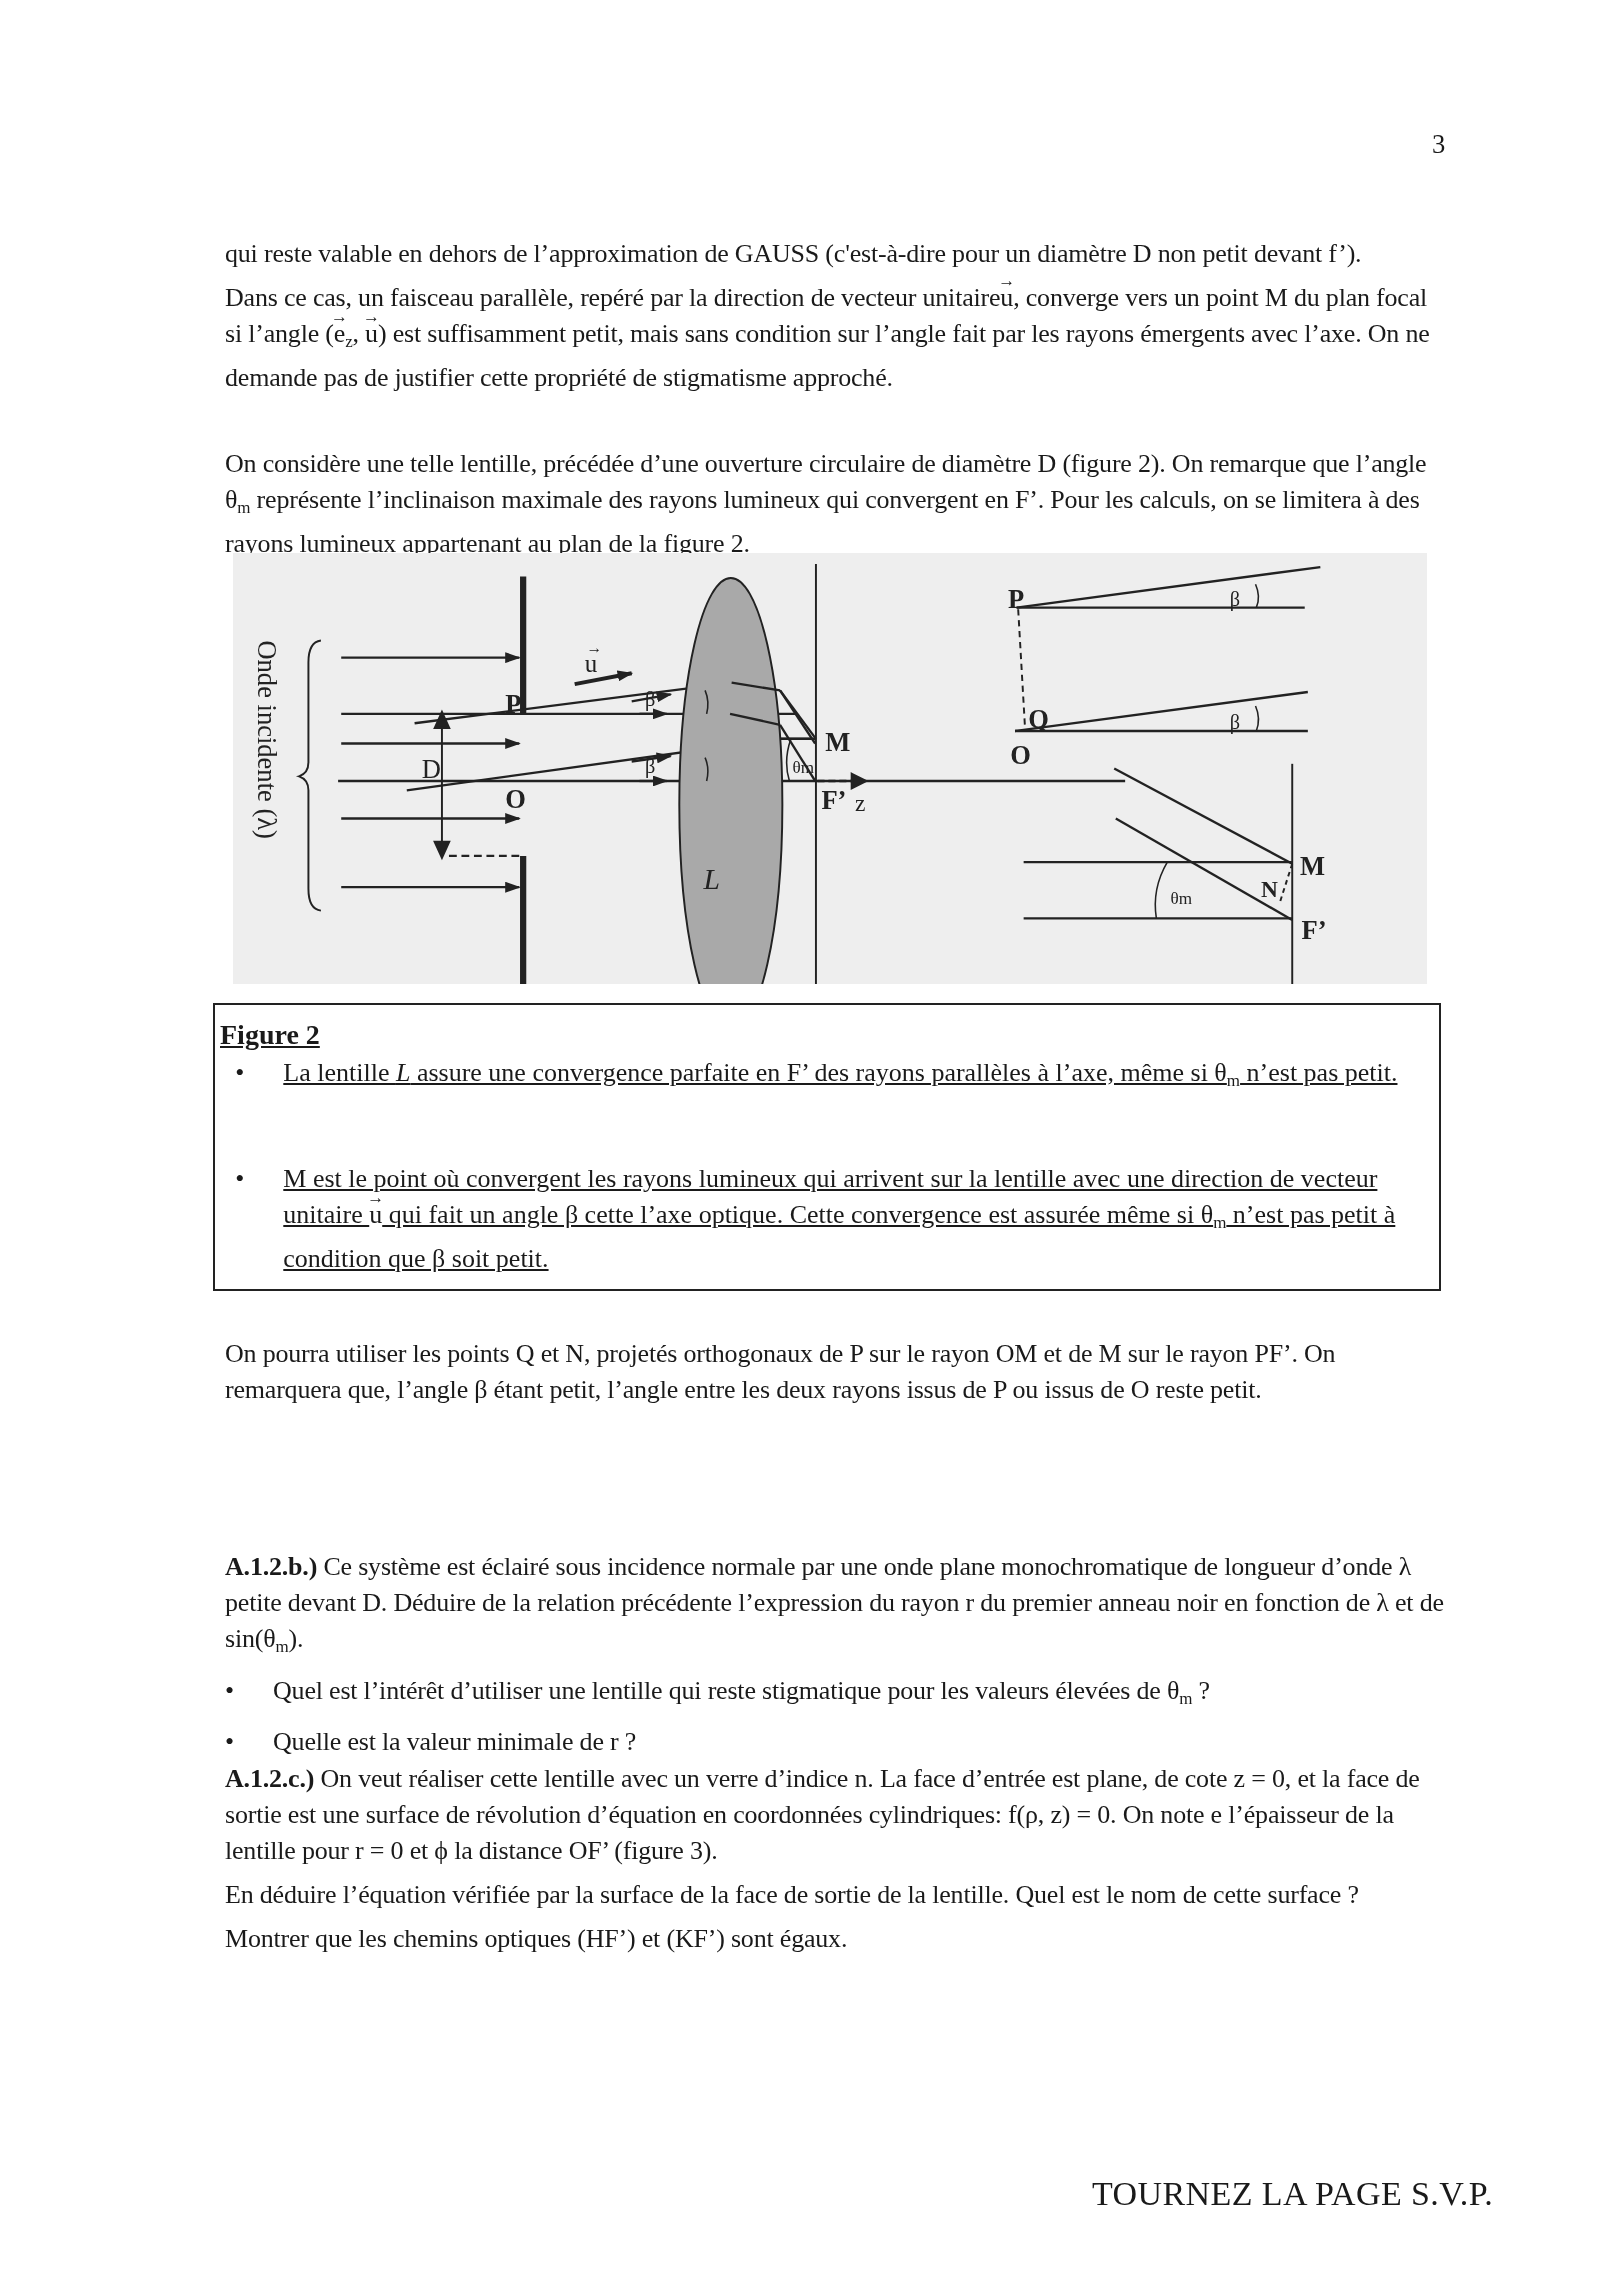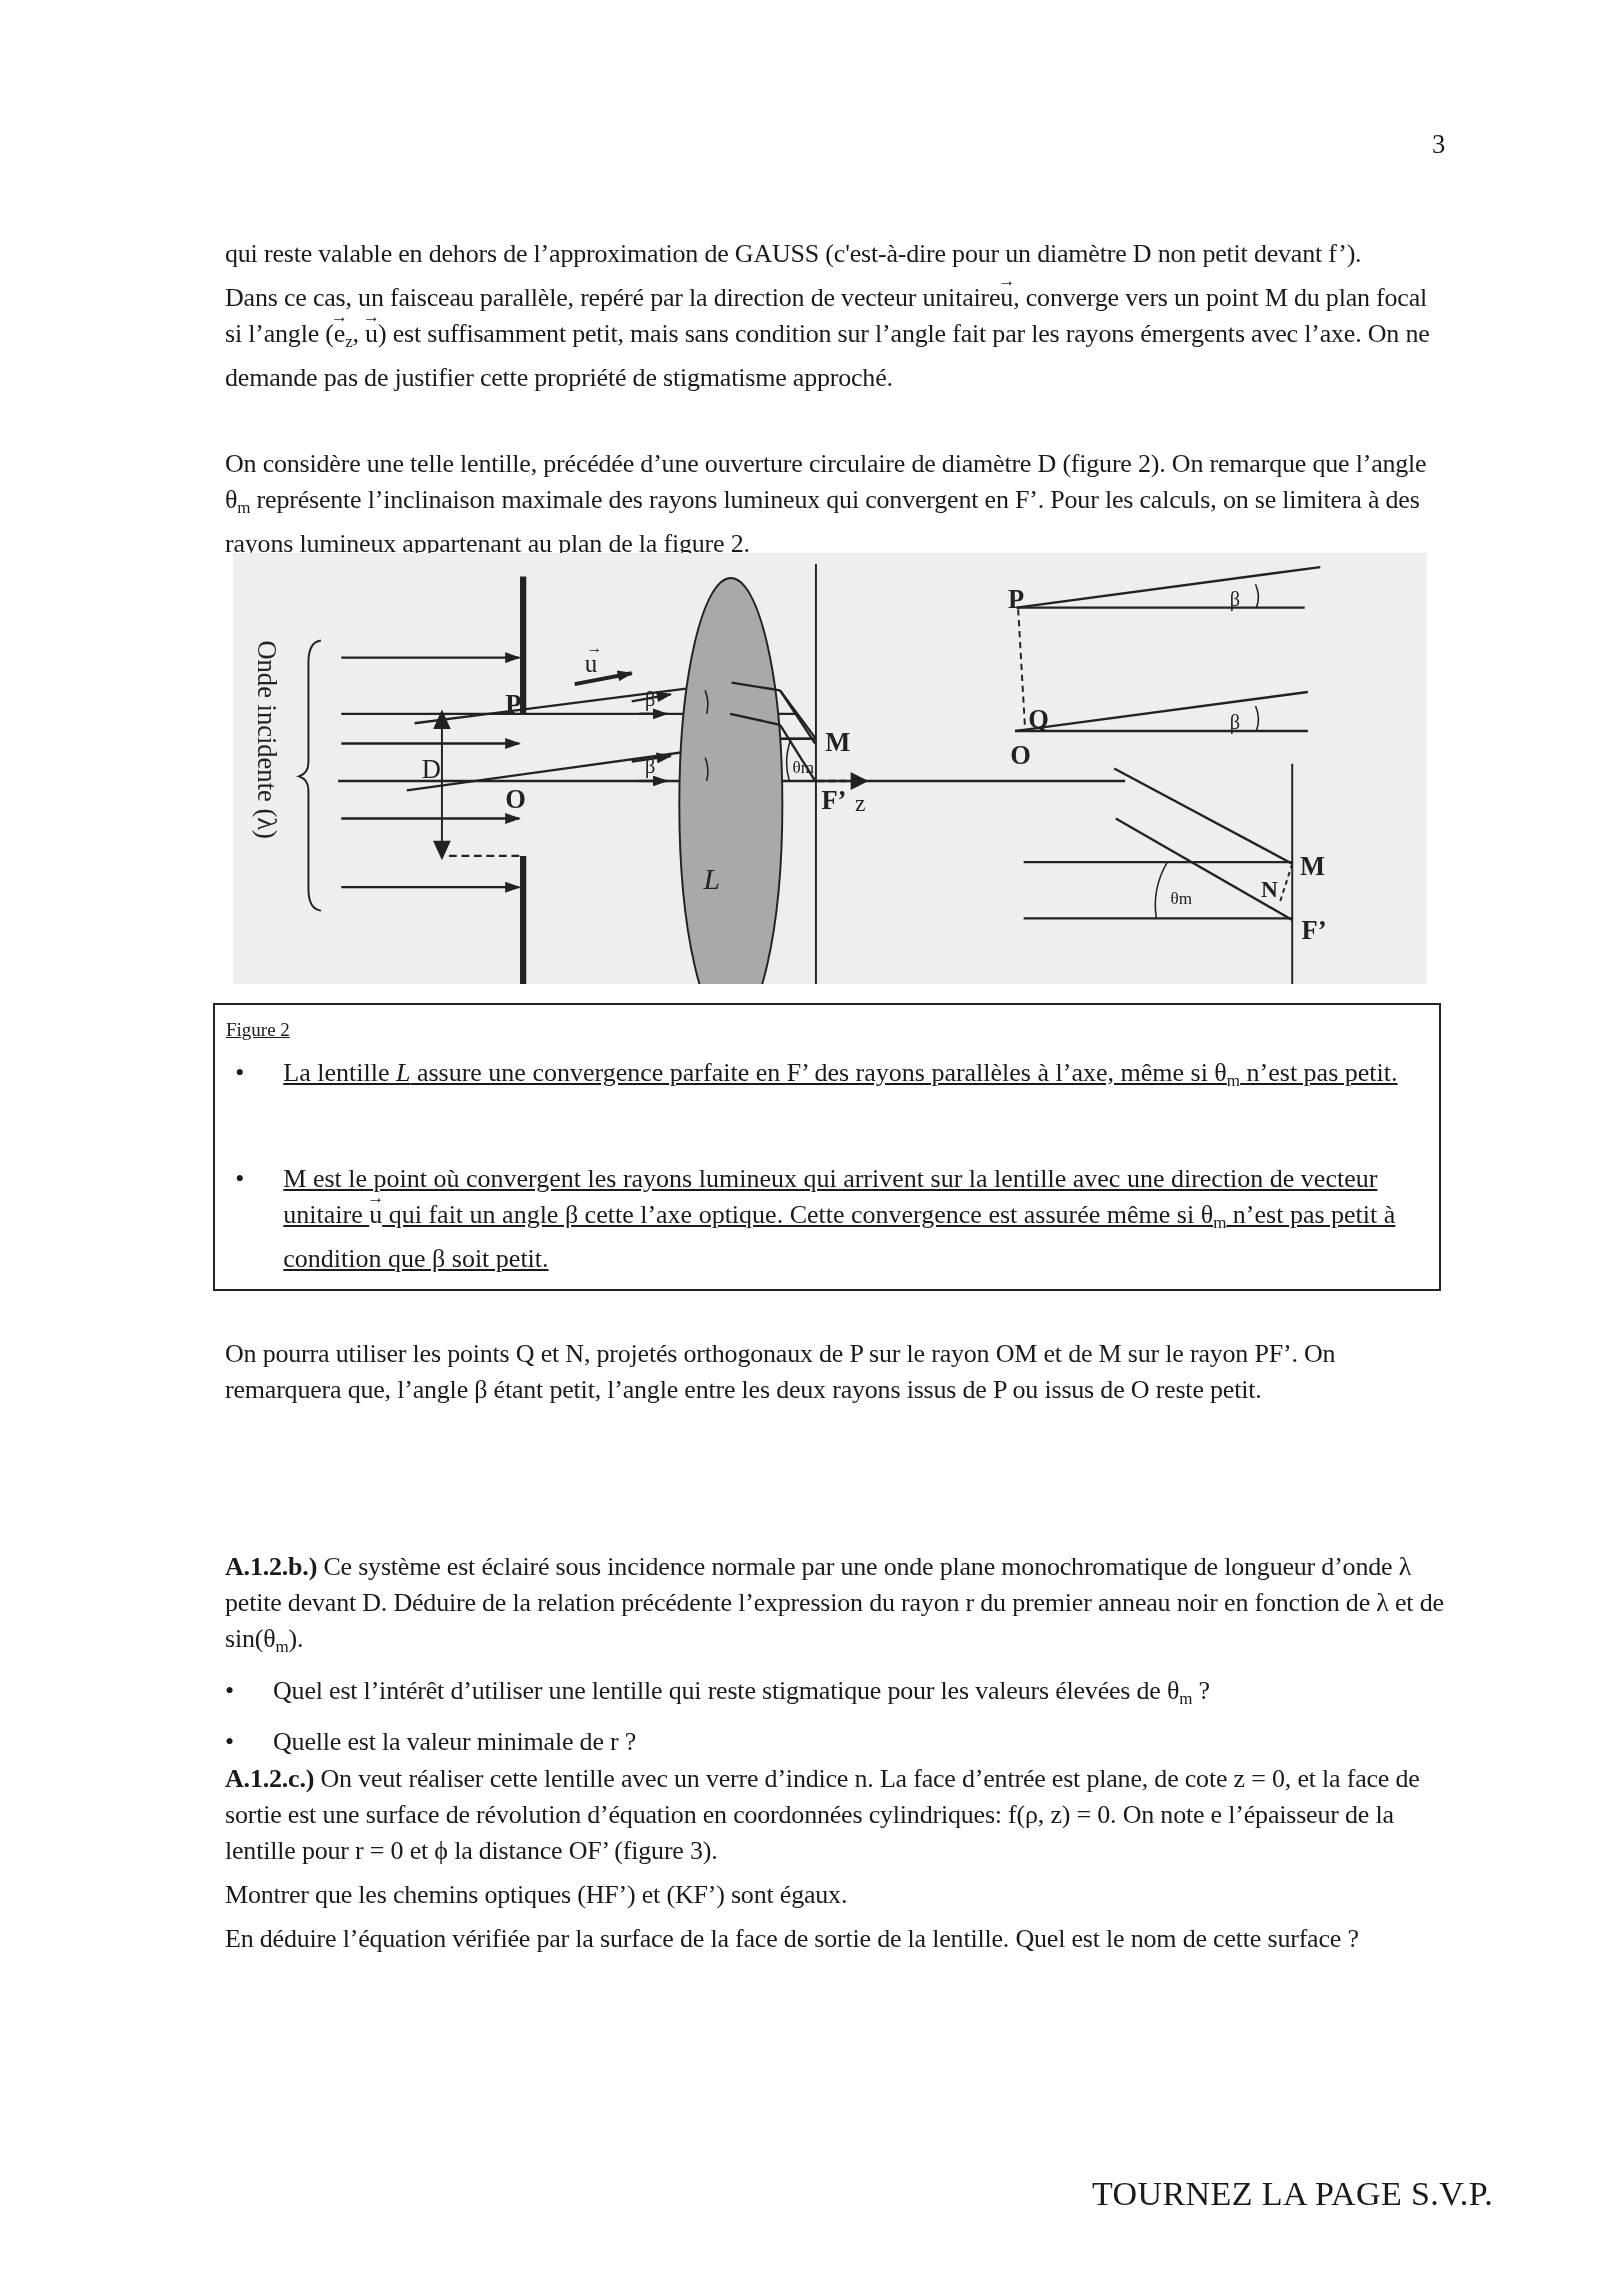--- a/index.html
+++ b/index.html
@@ -23,21 +23,21 @@
   .figure {
     position: absolute; left: 233px; top: 553px; width: 1194px; height: 431px;
     background: #eeeeee;
   }
   .figure svg { position: absolute; left: 0; top: 0; }
   .caption-box {
     position: absolute; left: 213px; top: 1003px; width: 1228px; height: 288px;
     border: 2.3px solid #222; box-sizing: border-box; background: #fff;
   }
   .caption-title {
-    position: absolute; left: 11px; top: 14px; font-size: 19px; font-weight: normal;
+    position: absolute; left: 5px; top: 14px; font-size: 28px; font-weight: bold;
     text-decoration: underline;
   }
   .bullet {
     position: absolute; left: 20.3px; width: 1172px; font-size: 26px; line-height: 36px;
   }
   .bullet .dot { position: absolute; left: 0; top: 0; }
   .bullet .txt { position: absolute; left: 48px; width: 1133px; text-decoration: underline; }
   .qlabel { font-weight: bold; }
   .qbullet { position: relative; padding-left: 48px; }
   .qbullet .dot { position: absolute; left: 0; }
@@ -181,18 +181,18 @@
 </div>
 
 <div class="para" style="top:1541px;">
   <p><span class="qlabel">A.1.2.b.)</span><span>  Ce système est éclairé sous incidence normale par une onde plane monochromatique de longueur d’onde λ  petite devant D. Déduire de la relation précédente l’expression du rayon r du premier anneau noir en fonction de λ et de sin(θ</span><span class="sub">m</span><span>).</span></p>
   <p class="qbullet"><span class="dot">•</span><span>Quel est l’intérêt d’utiliser une lentille qui reste stigmatique pour les valeurs élevées de θ</span><span class="sub">m</span><span> ?</span></p>
   <p class="qbullet"><span class="dot">•</span><span>Quelle est la valeur minimale de r ?</span></p>
 </div>
 
 <div class="para" style="top:1753px;">
   <p><span class="qlabel">A.1.2.c.)</span><span>  On veut réaliser cette lentille avec un verre d’indice n. La face d’entrée est plane, de cote  z = 0,  et la face de sortie est une surface de révolution d’équation en coordonnées cylindriques: f(ρ, z) = 0. On note e l’épaisseur de la lentille pour r = 0 et ϕ la distance OF’ (figure 3).</span></p>
+  <p>En déduire l’équation vérifiée par la surface de la face de sortie de la lentille. Quel est le nom de cette surface ?</p>
   <p>Montrer que les chemins optiques (HF’) et (KF’) sont égaux.</p>
-  <p>En déduire l’équation vérifiée par la surface de la face de sortie de la lentille. Quel est le nom de cette surface ?</p>
 </div>
 
 <div class="footer">TOURNEZ LA PAGE S.V.P.</div>
 
 
 </body></html>

